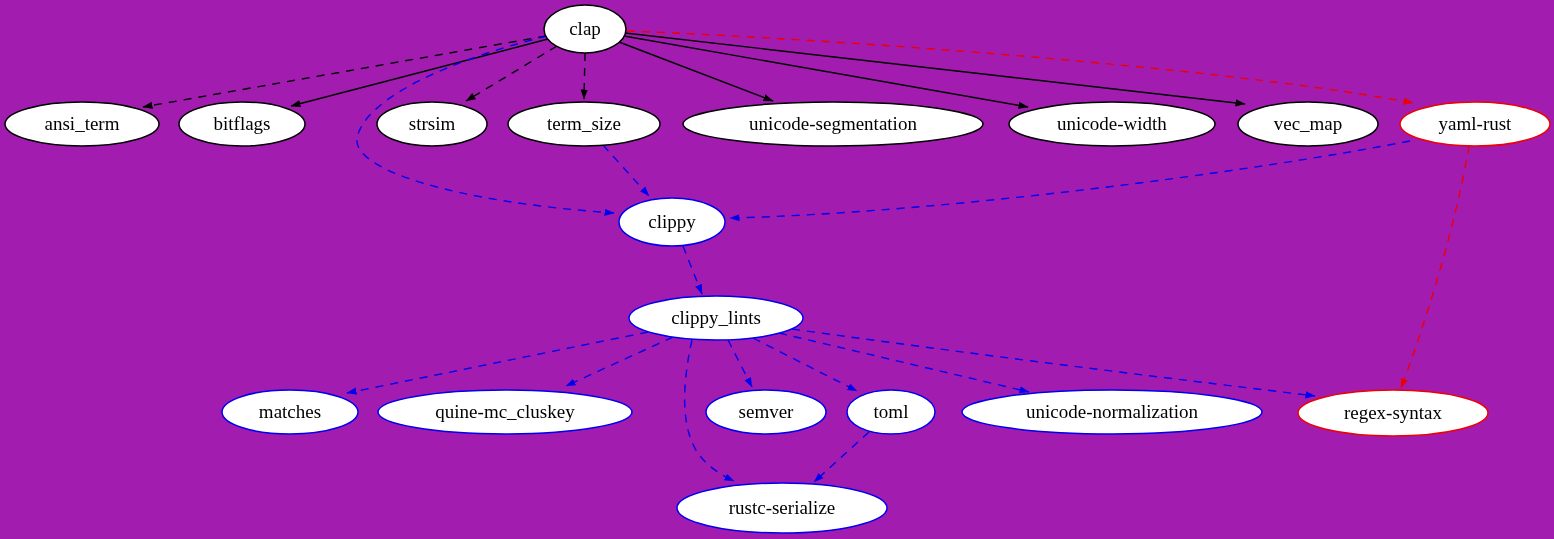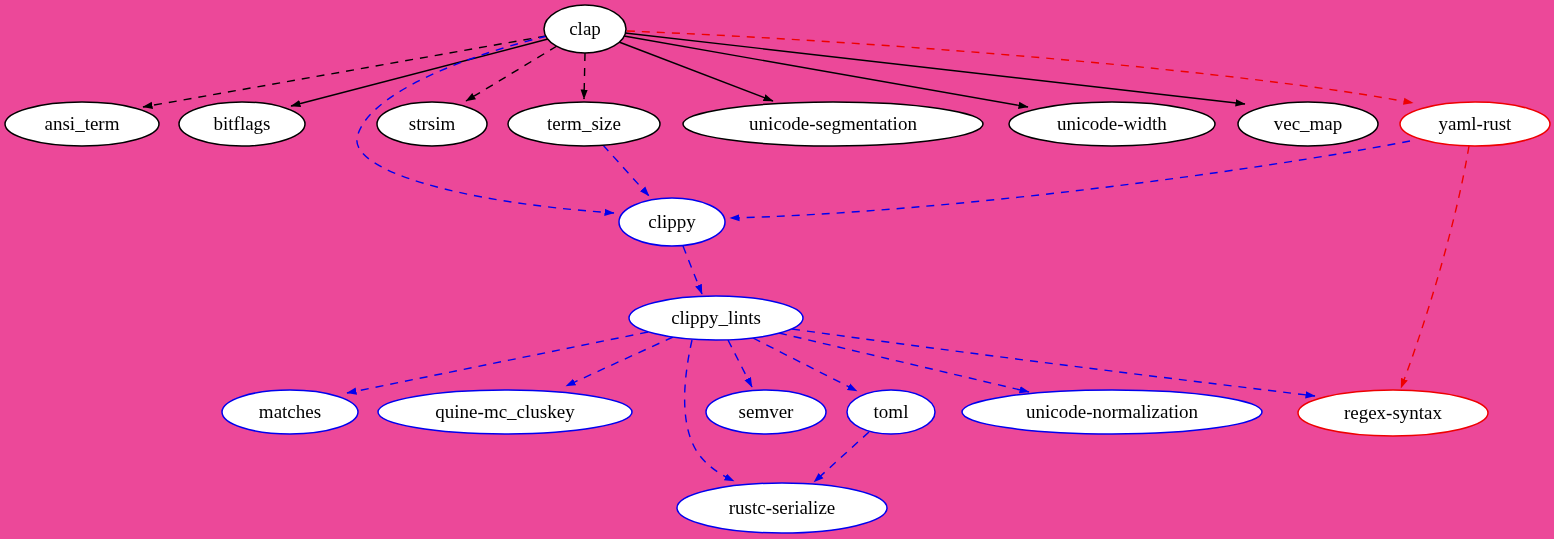--- a/index.html
+++ b/index.html
@@ -4,21 +4,21 @@
 <style>
   html, body {
     margin: 0;
     padding: 0;
     background: #ffffff;
   }
   #canvas {
     position: relative;
     width: 1554px;
     height: 539px;
-    background: #ec4899;
+    background: #a21caf;
     overflow: hidden;
   }
   .node-label {
     font-family: "Liberation Serif", "DejaVu Serif", serif;
     font-size: 19px;
     fill: #000000;
   }
   svg { display: block; }
 </style>
 </head>

